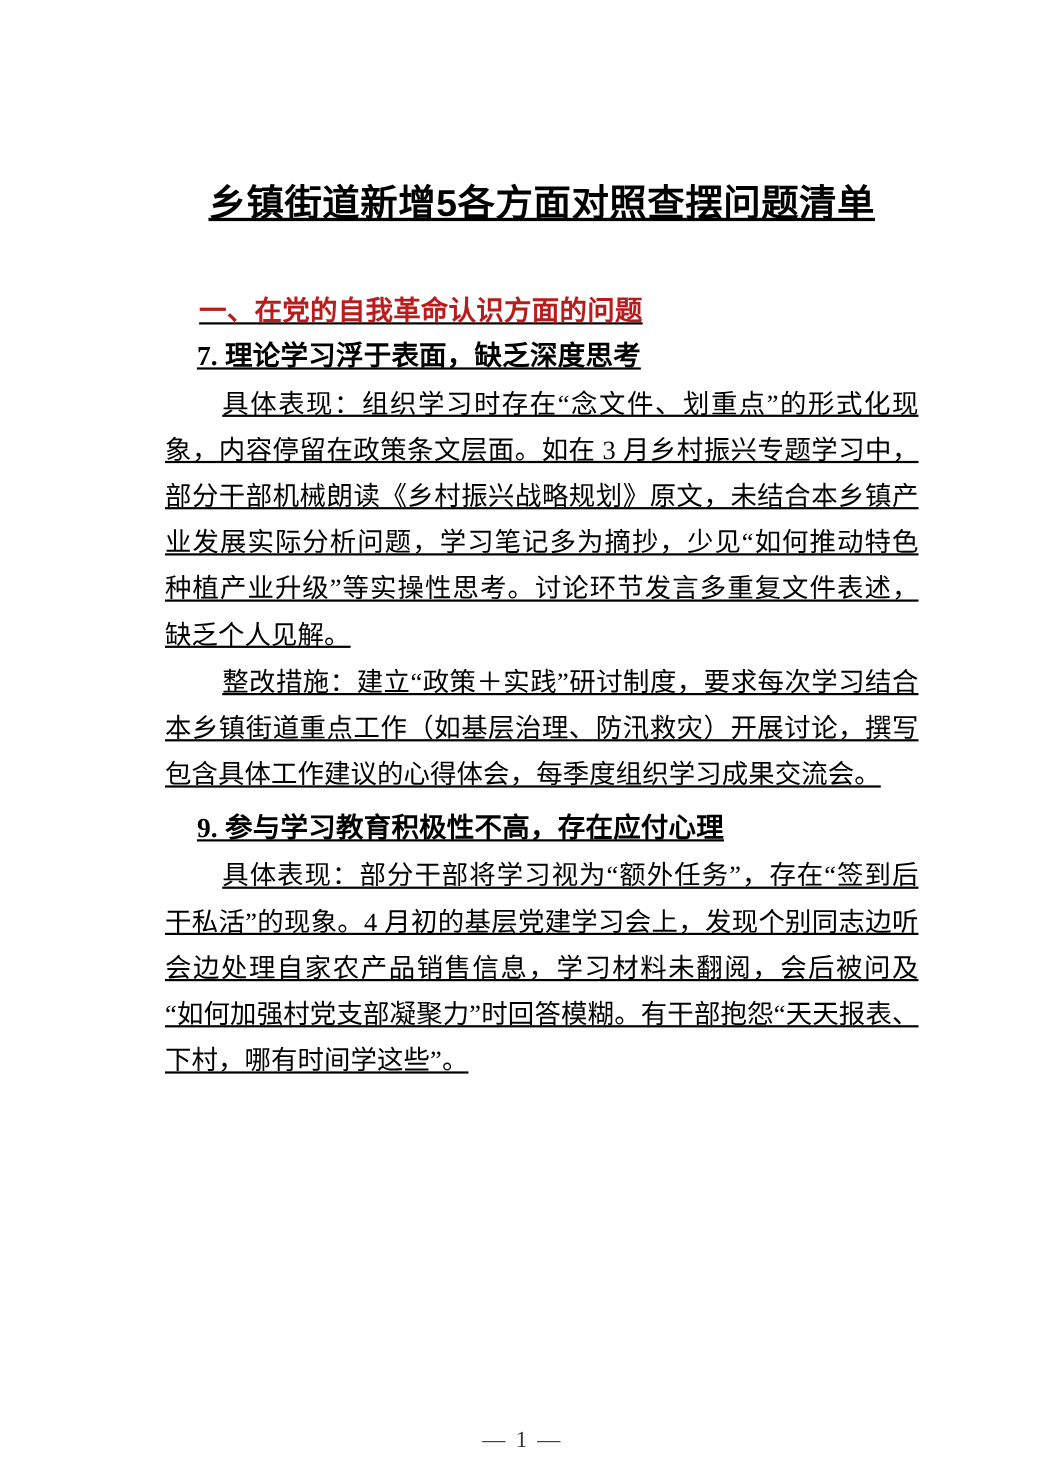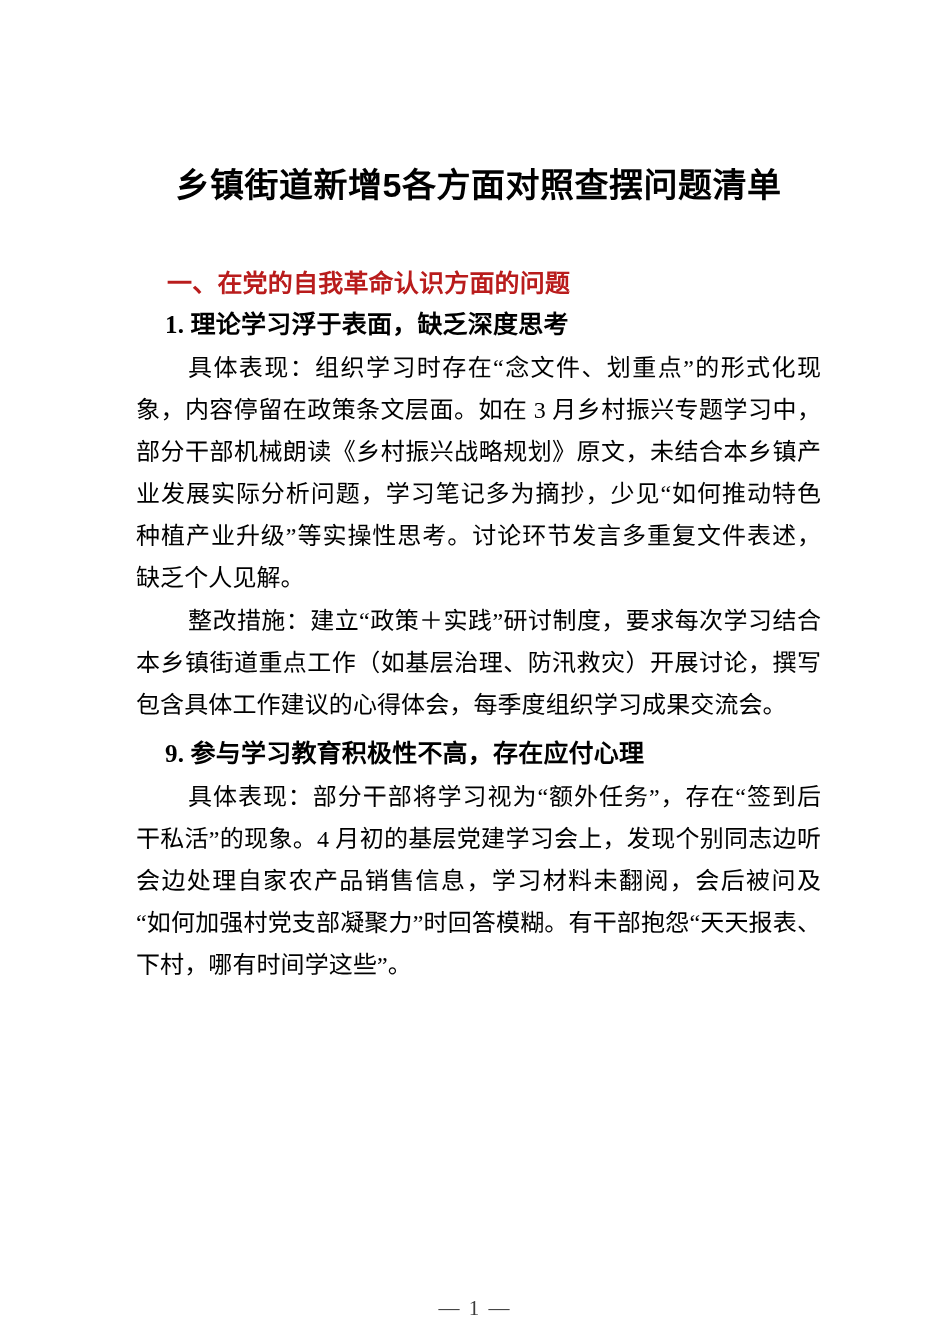--- a/index.html
+++ b/index.html
@@ -14,23 +14,24 @@
     height: 1344px;
     margin: 0 auto;
     background: #ffffff;
     overflow: hidden;
     box-sizing: border-box;
   }
 
   
   .content {
     position: absolute;
-    left: 135px;
+    left: 149px;
     top: 0;
     width: 687px;   
+    text-decoration: underline;
   }
 
   
   .doc-title {
     margin: 0;
     padding-top: 160px;
     font-family: "Liberation Sans", "DejaVu Sans", sans-serif;
     font-weight: bold;
     font-size: 34px;
     line-height: 50px;
@@ -100,21 +101,21 @@
 <body>
 
 <div class="page">
 
   <div class="content">
 
     <h1 class="doc-title">乡镇街道新增5各方面对照查摆问题清单</h1>
 
     <h2 class="heading-1">一、在党的自我革命认识方面的问题</h2>
 
-    <h3 class="heading-2">1. 理论学习浮于表面，缺乏深度思考</h3>
+    <h3 class="heading-2">7. 理论学习浮于表面，缺乏深度思考</h3>
 
     <p class="body-p">具体表现：组织学习时存在“念文件、划重点”的形式化现象，内容停留在政策条文层面。如在 3 月乡村振兴专题学习中，部分干部机械朗读《乡村振兴战略规划》原文，未结合本乡镇产业发展实际分析问题，学习笔记多为摘抄，少见“如何推动特色种植产业升级”等实操性思考。讨论环节发言多重复文件表述，缺乏个人见解。</p>
 
     <p class="body-p">整改措施：建立“政策＋实践”研讨制度，要求每次学习结合本乡镇街道重点工作（如基层治理、防汛救灾）开展讨论，撰写包含具体工作建议的心得体会，每季度组织学习成果交流会。</p>
 
     <h3 class="heading-2 spaced">9. 参与学习教育积极性不高，存在应付心理</h3>
 
     <p class="body-p">具体表现：部分干部将学习视为“额外任务”，存在“签到后干私活”的现象。4 月初的基层党建学习会上，发现个别同志边听会边处理自家农产品销售信息，学习材料未翻阅，会后被问及“如何加强村党支部凝聚力”时回答模糊。有干部抱怨“天天报表、下村，哪有时间学这些”。</p>
 
   </div>

